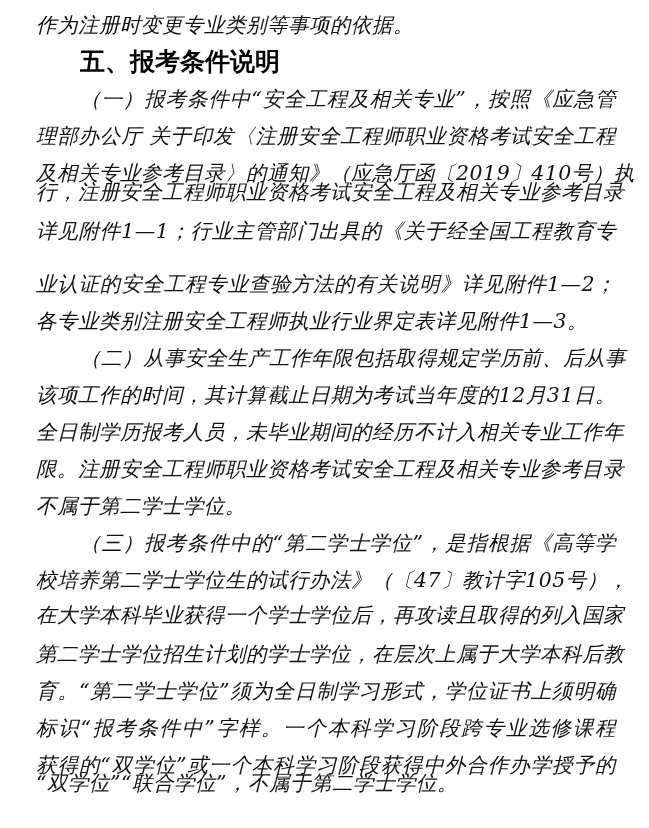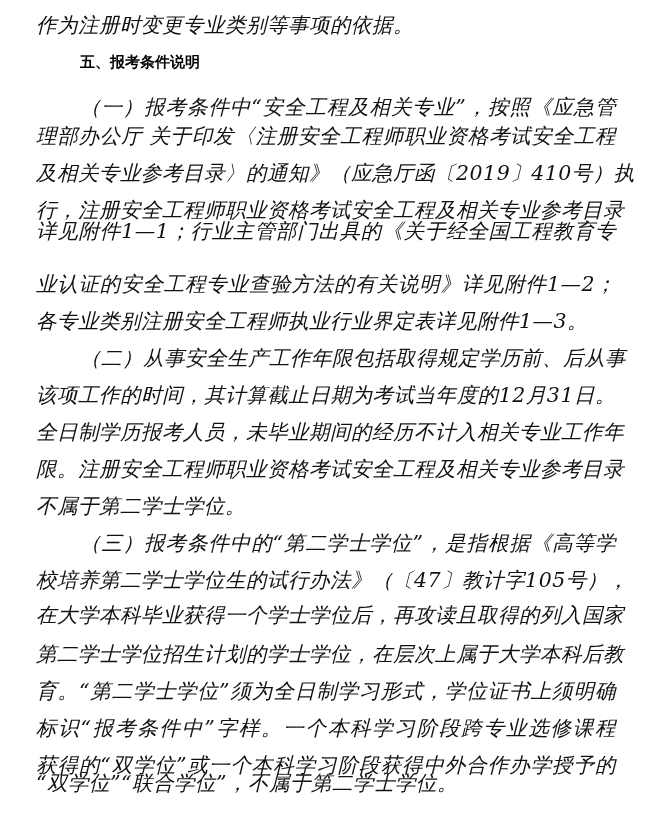--- a/index.html
+++ b/index.html
@@ -13,35 +13,35 @@
     position: absolute; left: 0; width: 580px; height: 30px; line-height: 30px;
     white-space: nowrap; text-align: justify; text-align-last: justify;
     letter-spacing: 0.5px;
     font-style: italic;
   }
   .line.last { text-align-last: left; }
   .line.indent { left: 44px; width: 536px; }
   .heading {
     position: absolute; left: 44px; height: 30px; line-height: 30px;
     font-family: "DejaVu Sans", "Liberation Sans", sans-serif;
-    font-weight: bold; font-size: 15px; color: #000000; white-space: nowrap;
+    font-weight: bold; font-size: 25px; color: #000000; white-space: nowrap;
   }
 </style>
 </head>
 <body>
 
 <div class="doc">
   <div class="line last" style="top:10px">作为注册时变更专业类别等事项的依据。</div>
   <div class="heading" style="top:47px">五、报考条件说明</div>
 
   <div>
-    <div class="line indent" style="top:92px">（一）报考条件中“安全工程及相关专业”，按照《应急管</div>
+    <div class="line indent" style="top:84px">（一）报考条件中“安全工程及相关专业”，按照《应急管</div>
     <div class="line" style="top:121px">理部办公厅 关于印发〈注册安全工程师职业资格考试安全工程</div>
     <div class="line" style="top:158px">及相关专业参考目录〉的通知》（应急厅函〔2019〕410号）执</div>
-    <div class="line" style="top:195px">行，注册安全工程师职业资格考试安全工程及相关专业参考目录</div>
+    <div class="line" style="top:177px">行，注册安全工程师职业资格考试安全工程及相关专业参考目录</div>
     <div class="line" style="top:216px">详见附件1—1；行业主管部门出具的《关于经全国工程教育专</div>
     <div class="line" style="top:269px">业认证的安全工程专业查验方法的有关说明》详见附件1—2；</div>
     <div class="line last" style="top:306px">各专业类别注册安全工程师执业行业界定表详见附件1—3。</div>
   </div>
 
   <div>
     <div class="line indent" style="top:343px">（二）从事安全生产工作年限包括取得规定学历前、后从事</div>
     <div class="line" style="top:380px">该项工作的时间，其计算截止日期为考试当年度的12月31日。</div>
     <div class="line" style="top:417px">全日制学历报考人员，未毕业期间的经历不计入相关专业工作年</div>
     <div class="line" style="top:454px">限。注册安全工程师职业资格考试安全工程及相关专业参考目录</div>

